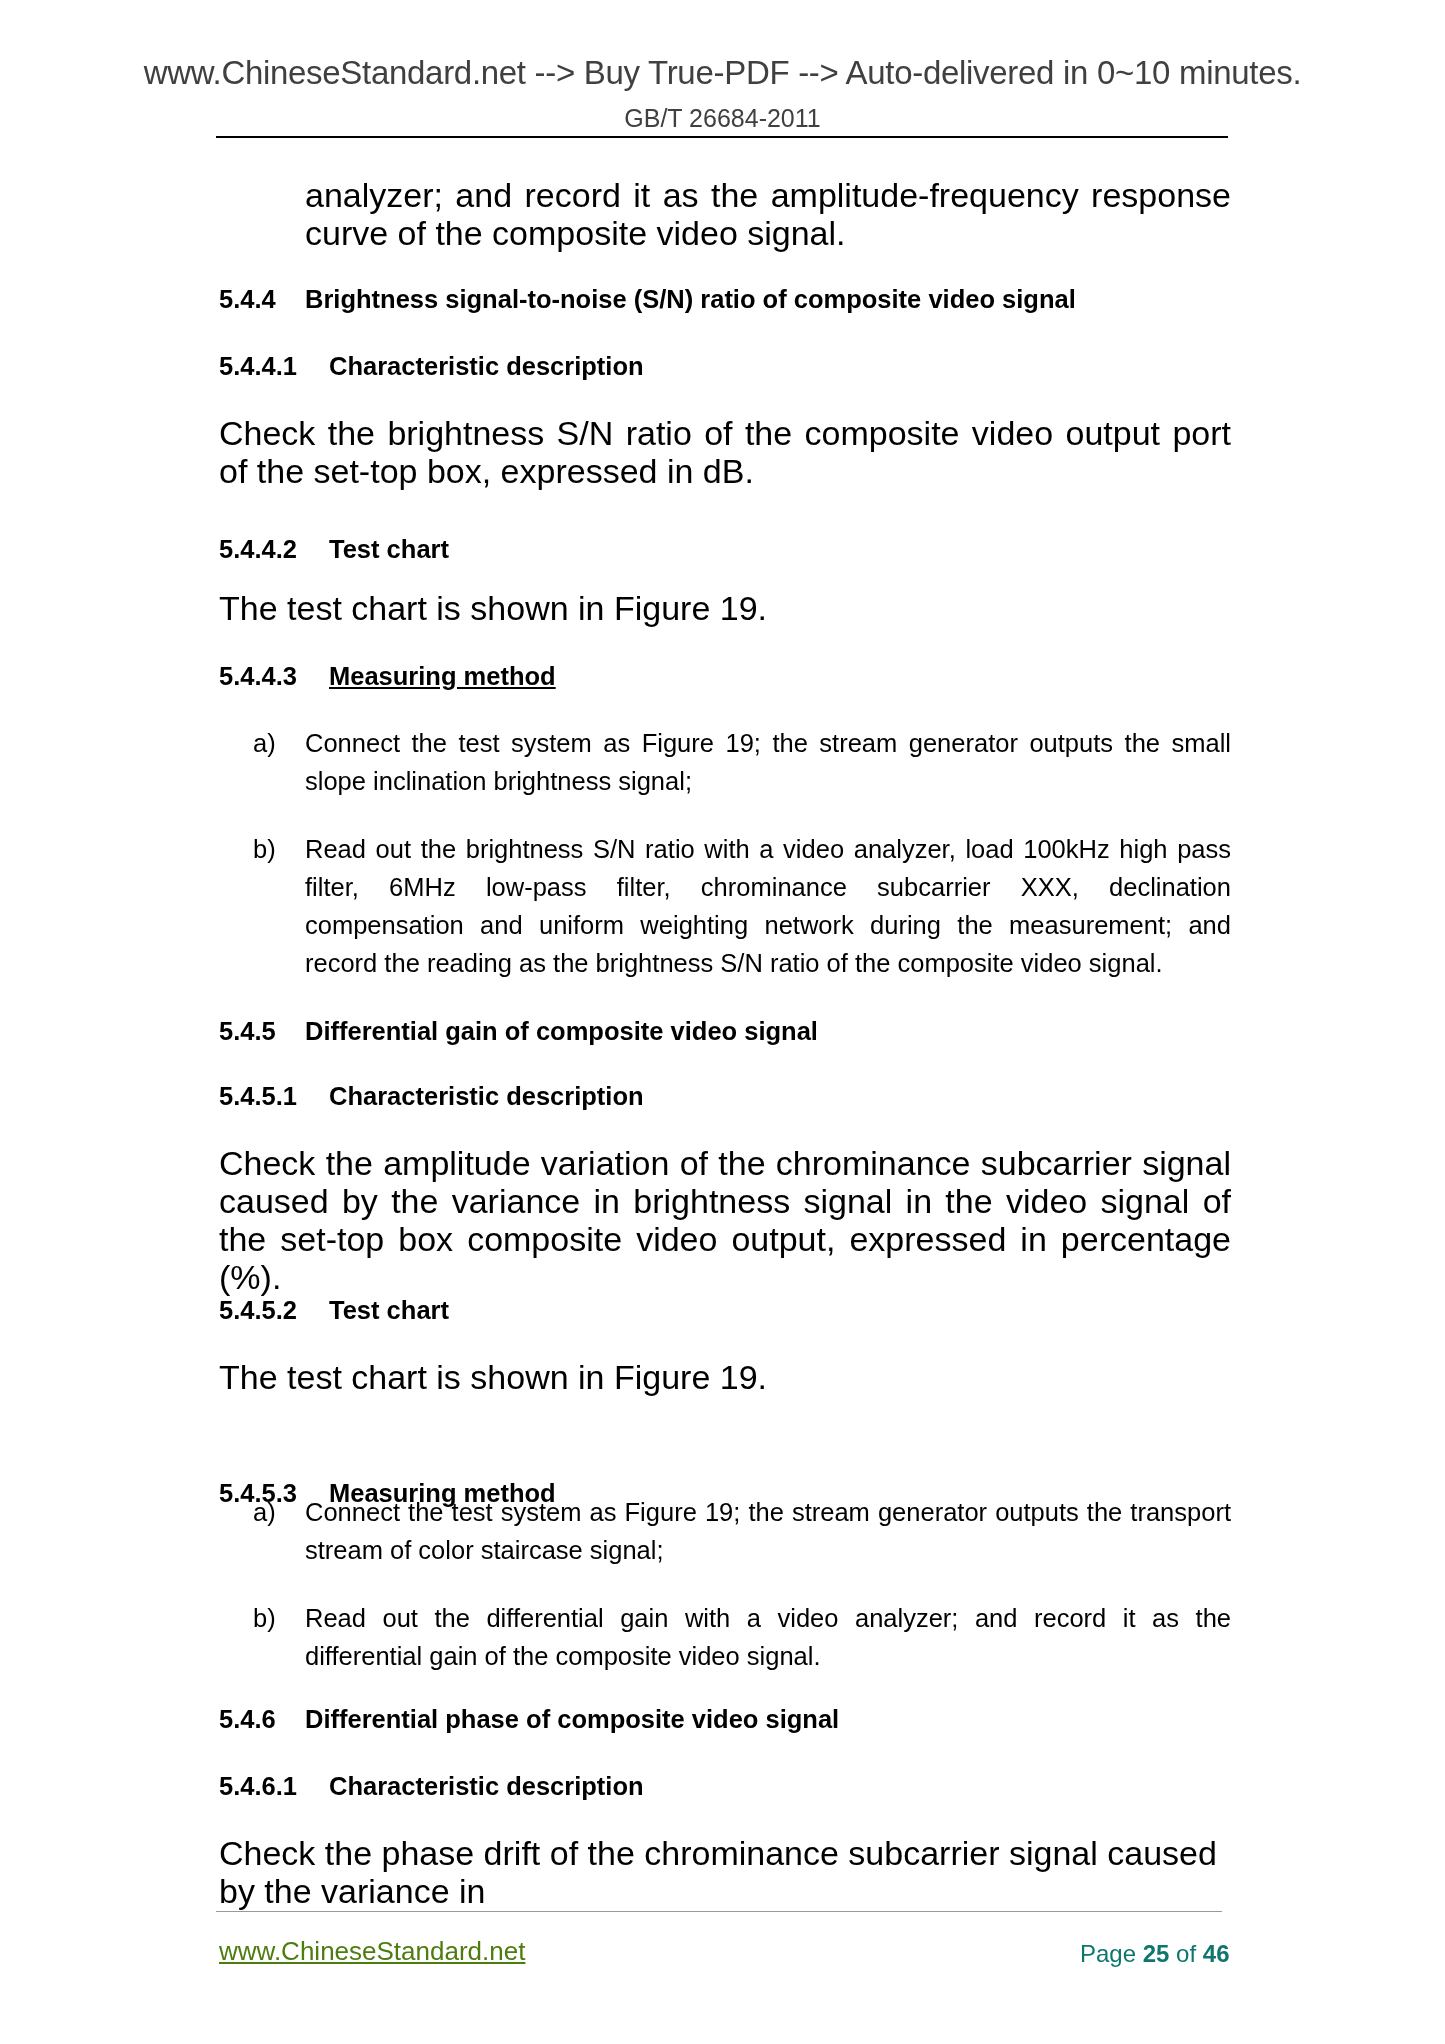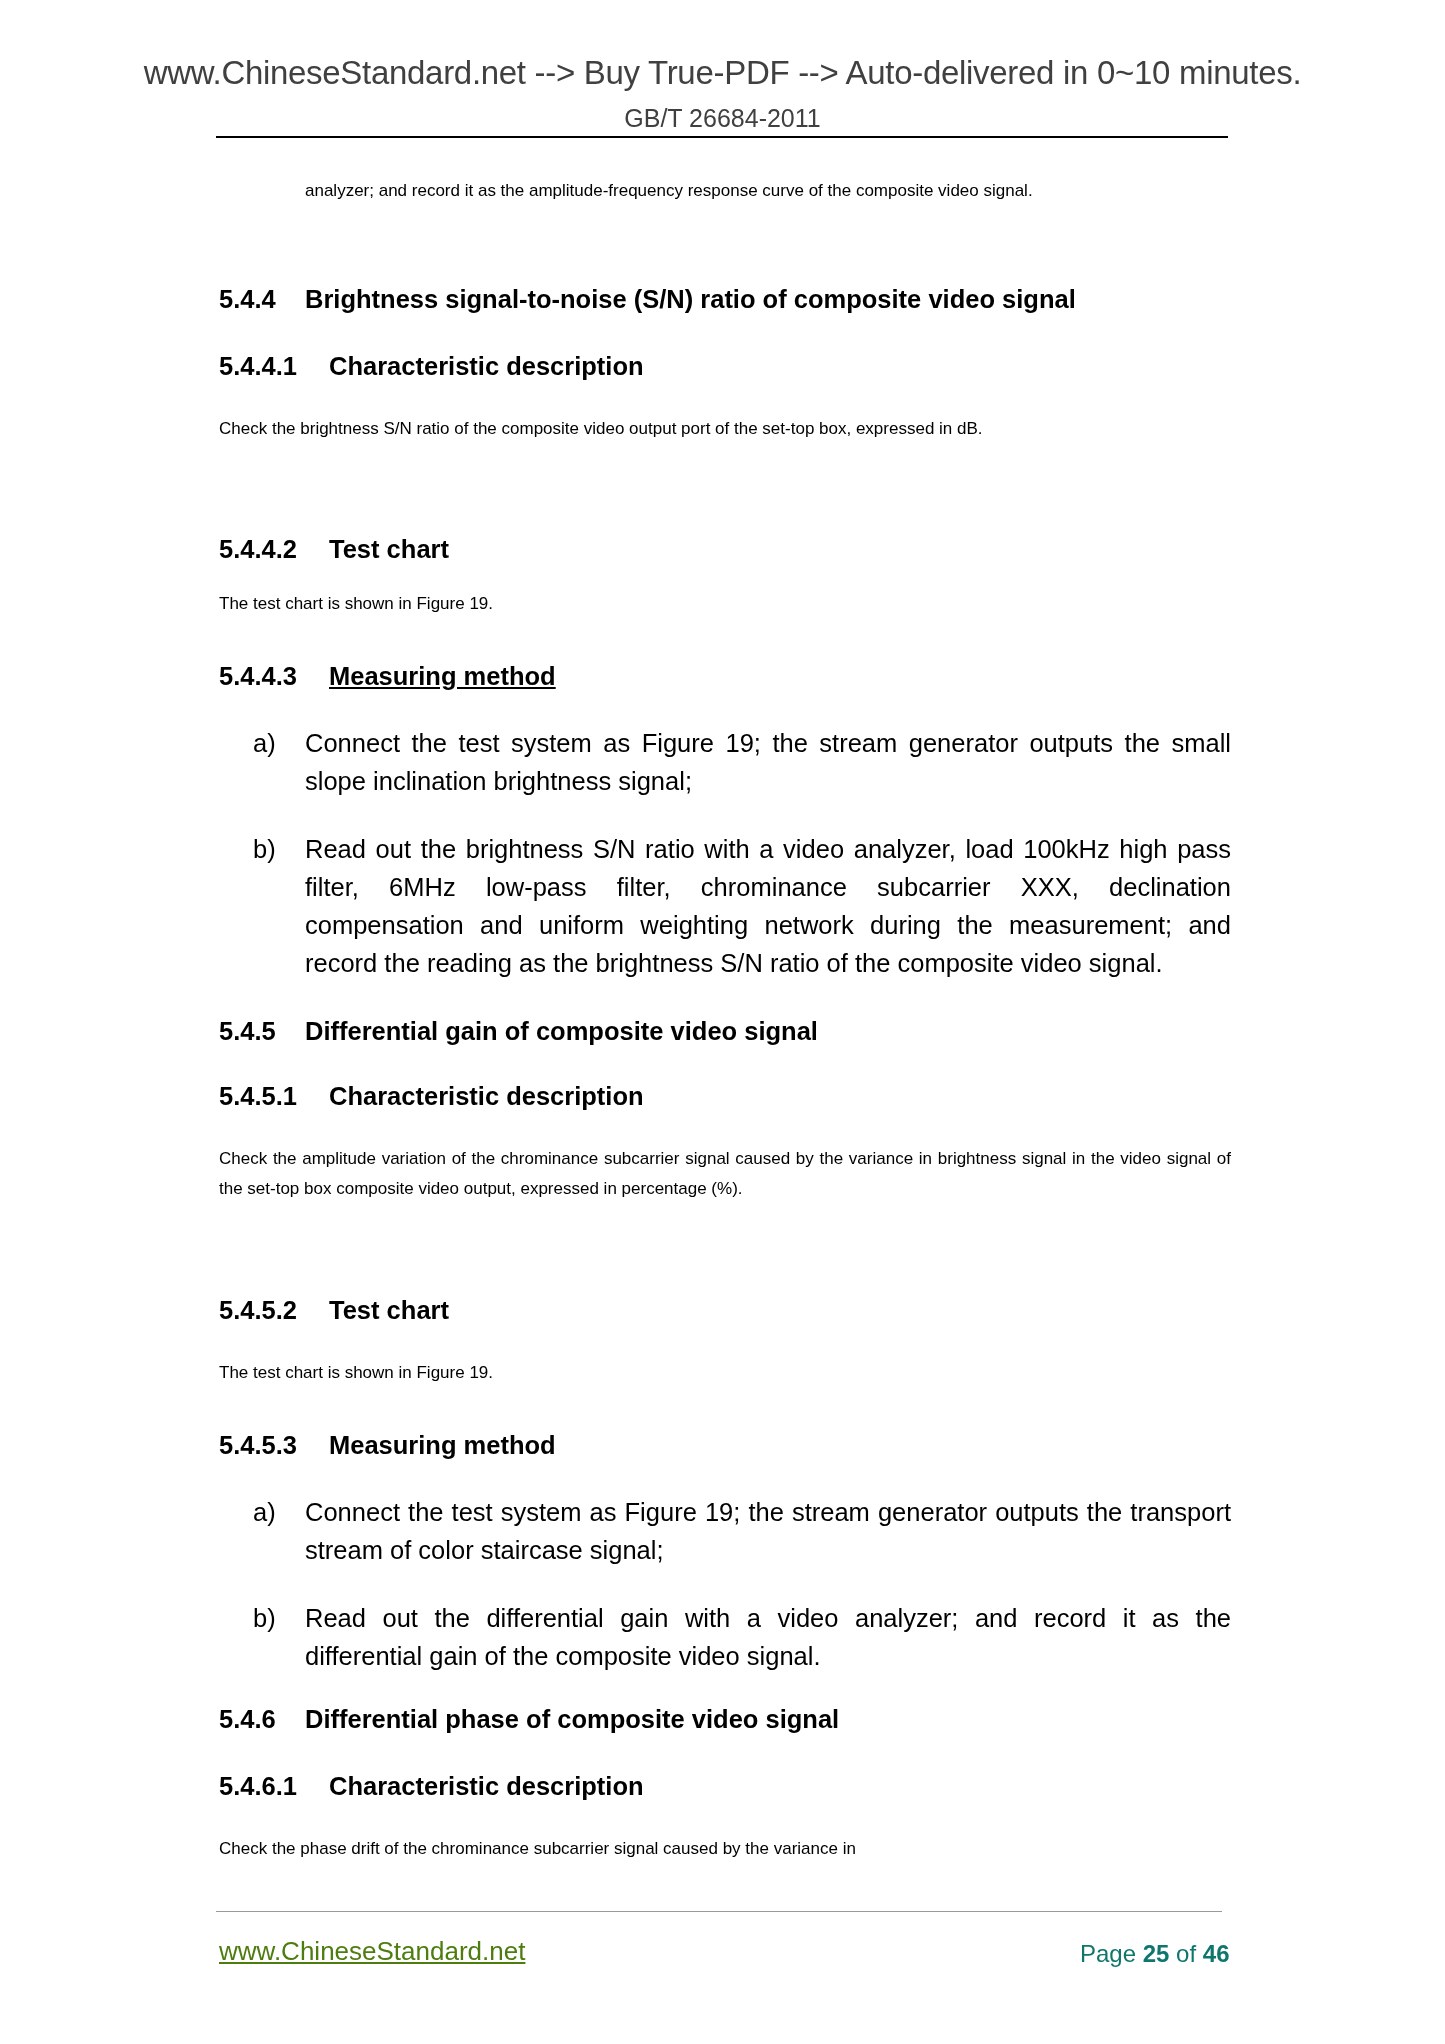--- a/index.html
+++ b/index.html
@@ -4,21 +4,21 @@
 <style>
   html, body { margin: 0; padding: 0; background: #ffffff; }
   body { width: 1445px; height: 2044px; position: relative; overflow: hidden;
          font-family: "Liberation Sans", sans-serif; color: #000; }
   .hdr-top { position: absolute; top: 54px; left: 0; width: 1445px; text-align: center;
              font-size: 33px; color: #404040; letter-spacing: -0.3px; }
   .hdr-sub { position: absolute; top: 104px; left: 0; width: 1445px; text-align: center;
              font-size: 25px; color: #404040; }
   .hdr-rule { position: absolute; top: 136px; left: 216px; width: 1012px; height: 2px; background: #000; }
   .body-text { position: absolute; left: 0; top: 0; width: 1445px; }
-  .para { position: absolute; font-size: 17px; line-height: 30px; text-align: justify; text-align-last: left; }
+  .para { position: absolute; font-size: 34px; line-height: 38px; text-align: justify; text-align-last: left; }
   .full { left: 219px; width: 1012px; }
   .indent { left: 305px; width: 926px; }
   .head { position: absolute; font-size: 25.5px; font-weight: bold; left: 219px; white-space: nowrap; }
   .head .num { display: inline-block; }
   .item { position: absolute; left: 219px; width: 1012px; font-size: 25.5px; line-height: 38px; }
   .item .lbl { position: absolute; left: 34px; top: 0; }
   .item .txt { position: absolute; left: 86px; width: 926px; text-align: justify; text-align-last: left; }
   .ftr-rule { position: absolute; top: 1911px; left: 216px; width: 1006px; height: 1px; background: #999; }
   .ftr-link { position: absolute; top: 1936px; left: 219px; font-size: 26px; color: #4d7c0f;
               text-decoration: underline; }
@@ -78,21 +78,21 @@
 
   <div class="para full" style="top:1144px;">Check the amplitude variation of the chrominance subcarrier signal caused by the variance in brightness signal in the video signal of the set-top box composite video output, expressed in percentage (%).</div>
 
   <div class="head" style="top:1296px;">
     <span class="num" style="width:110px;">5.4.5.2</span><span>Test chart</span>
   </div>
 
   <div class="para full" style="top:1358px;">The test chart is shown in Figure 19.</div>
 
   <div class="head" style="top:1431px;">
-    <span class="num" style="width:110px;">5.4.5.3</span><span>Measuring method</span>
+    <span class="num" style="width:110px;margin-top:48px;">5.4.5.3</span><span>Measuring method</span>
   </div>
 
   <div class="item" style="top:1493px;">
     <span class="lbl">a)</span>
     <span class="txt">Connect the test system as Figure 19; the stream generator outputs the transport stream of color staircase signal;</span>
   </div>
 
   <div class="item" style="top:1599px;">
     <span class="lbl">b)</span>
     <span class="txt">Read out the differential gain with a video analyzer; and record it as the differential gain of the composite video signal.</span>

